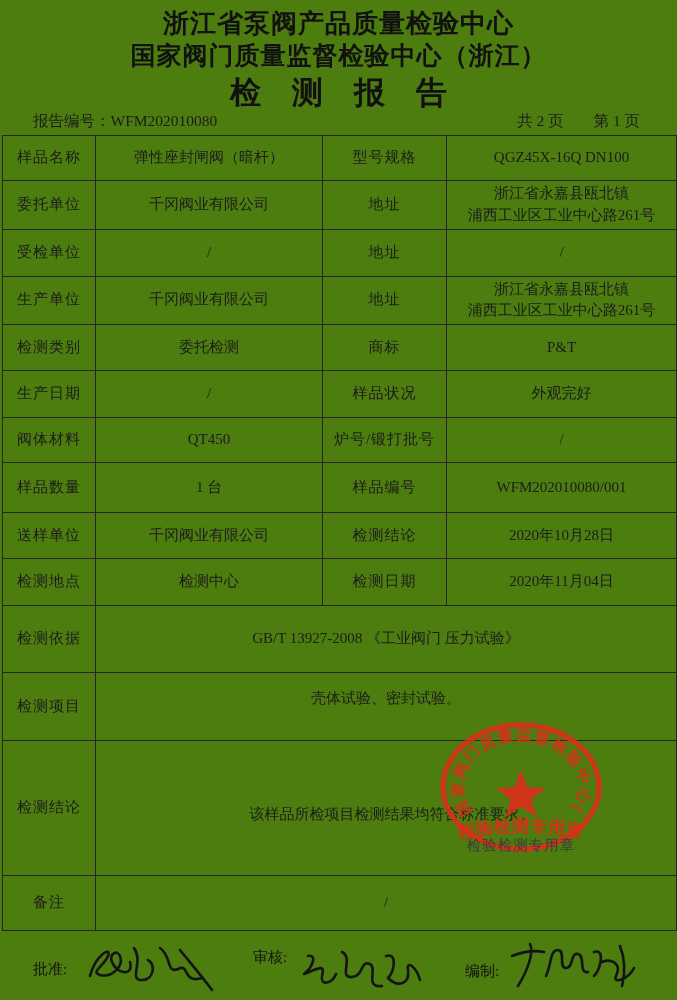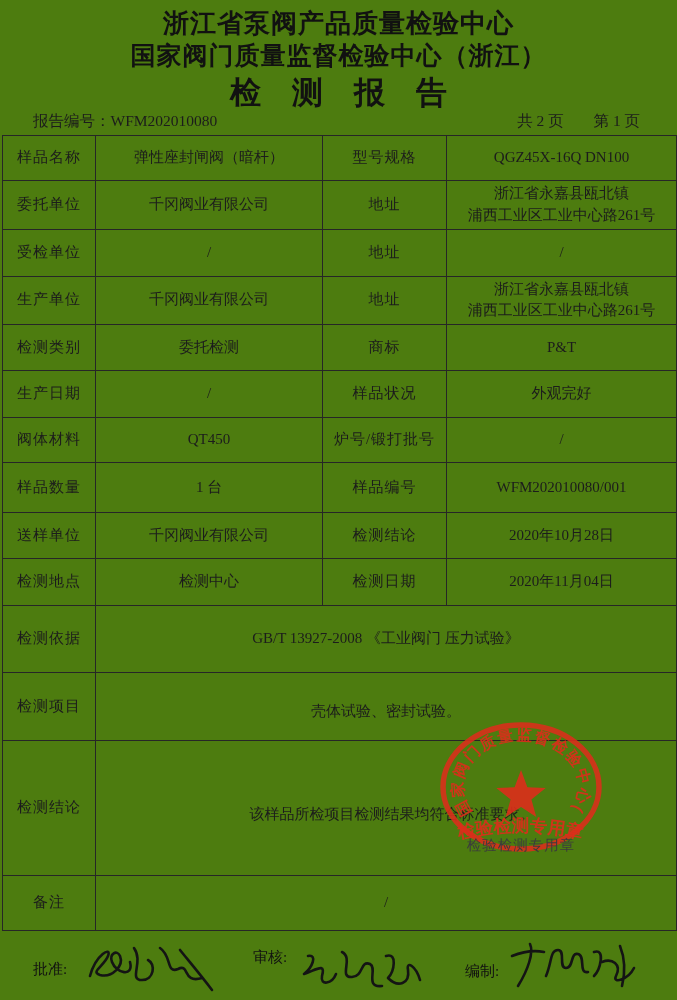--- a/index.html
+++ b/index.html
@@ -121,21 +121,21 @@
       <td>检测中心</td>
       <td class="lab">检测日期</td>
       <td>2020年11月04日</td>
     </tr>
     <tr style="height:67px">
       <td class="lab">检测依据</td>
       <td colspan="3">GB/T 13927-2008 《工业阀门 压力试验》</td>
     </tr>
     <tr style="height:68px">
       <td class="lab">检测项目</td>
-      <td colspan="3" class="tl" style="vertical-align:top;padding-top:28px;">壳体试验、密封试验。</td>
+      <td colspan="3" class="tl" style="vertical-align:top;padding-top:15px;">壳体试验、密封试验。</td>
     </tr>
     <tr style="height:135px">
       <td class="lab">检测结论</td>
       <td colspan="3" class="concl">
         <div class="concl-text">该样品所检项目检测结果均符合标准要求。</div>
       </td>
     </tr>
     <tr style="height:55px">
       <td class="lab">备注</td>
       <td colspan="3">/</td>

